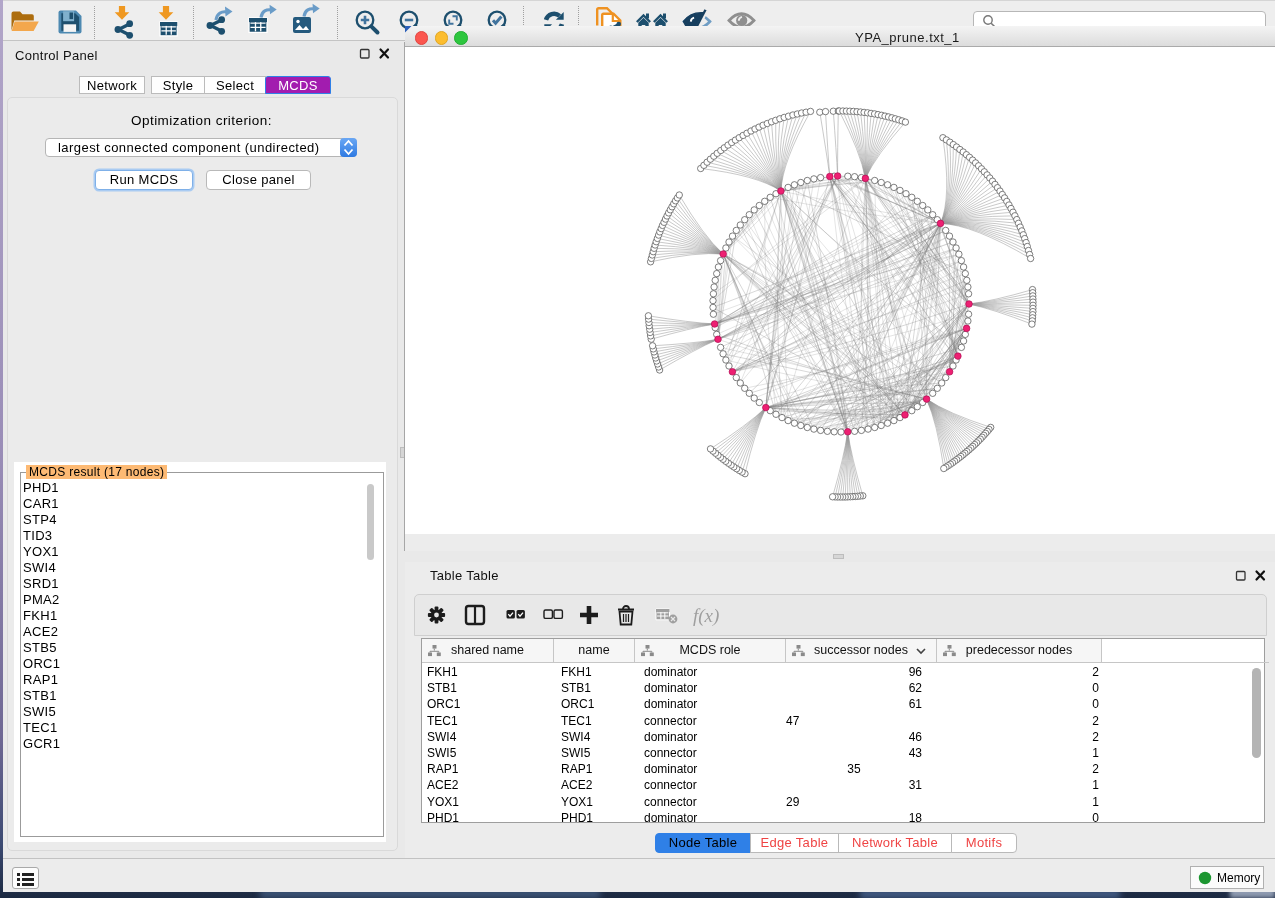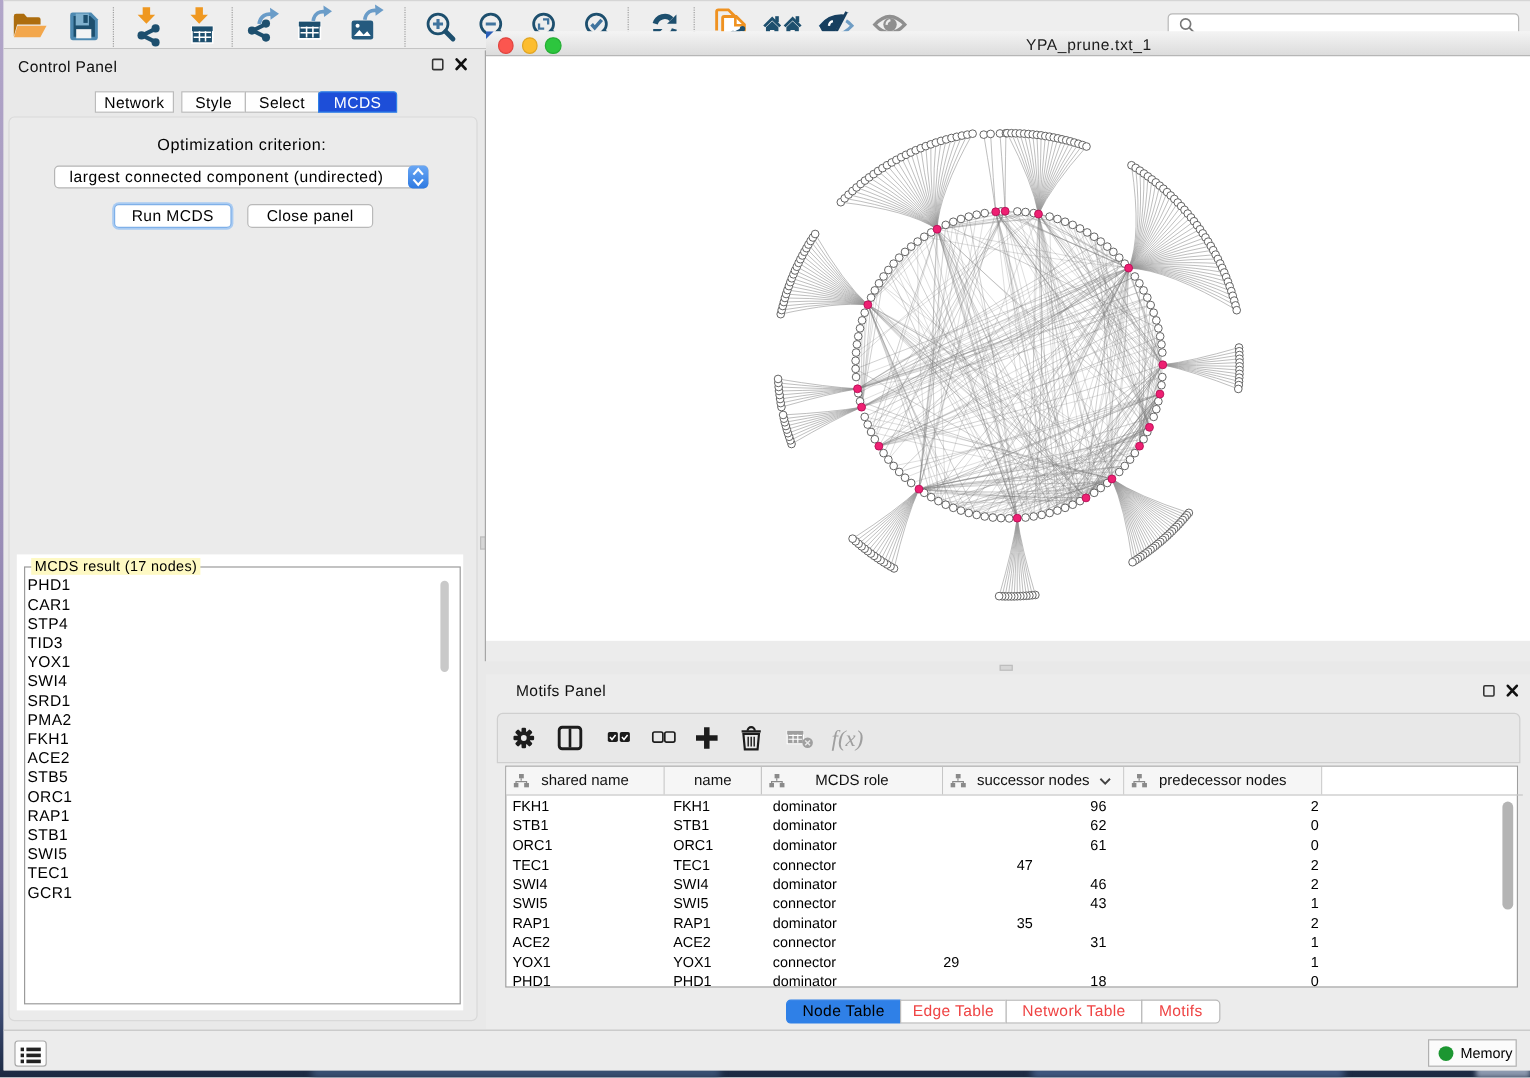--- a/index.html
+++ b/index.html
@@ -13,36 +13,36 @@
 #toolbar{position:absolute;left:3px;top:0;width:1272px;height:41px;background:#eeeeee;
  border-top:1px solid #d5d5d5;border-bottom:1px solid #c4c4c4;box-sizing:border-box;}
 .tsep{position:absolute;top:5px;height:33px;width:0;border-left:1px dotted #9f9f9f;}
 #searchbox{position:absolute;left:970px;top:10px;width:291px;height:20px;background:#fff;
  border:1px solid #b7b7b7;border-radius:4px;}
 
 #cp{position:absolute;left:3px;top:41px;width:397px;height:817px;background:#e9e9e9;}
 #cp .title{position:absolute;left:12px;top:7px;font-size:13px;color:#111;letter-spacing:0.3px;}
 .tab{position:absolute;top:35px;height:18px;box-sizing:border-box;background:#fefefe;
  border:1px solid #bbb;font-size:13px;text-align:center;color:#000;padding-top:1px;letter-spacing:0.35px;}
-.tab.sel{background:#1d4ed8;color:#fff;border-color:#2f80e7;border-radius:3px 3px 0 0;}
+.tab.sel{background:#a21caf;color:#fff;border-color:#2f80e7;border-radius:3px 3px 0 0;}
 #cpinner{position:absolute;left:4px;top:56px;width:389px;height:752px;background:#ebebeb;
  border:1px solid #d9d9d9;border-radius:5px;}
 #optlabel{position:absolute;left:0;top:72px;width:397px;text-align:center;font-size:13.5px;color:#000;letter-spacing:0.45px;}
 #combo{position:absolute;left:42px;top:97px;width:312px;height:19px;background:#fff;
  border:1px solid #b5b5b5;border-radius:4px;box-sizing:border-box;font-size:13px;color:#000;}
 #combo .txt{position:absolute;left:12px;top:1px;letter-spacing:0.45px;}
 #combo .spin{position:absolute;right:-1px;top:-1px;width:17px;height:19px;border-radius:4px;
  background:linear-gradient(180deg,#6aa7f4,#2e7ae2);}
 .btn{position:absolute;top:129px;height:20px;background:#fff;border:1px solid #b9b9b9;border-radius:4px;
  box-sizing:border-box;font-size:13px;text-align:center;color:#000;padding-top:1px;letter-spacing:0.35px;}
 #runbtn{left:92px;width:98px;border-color:#7fb0e8;box-shadow:0 0 0 1.5px #a9cbf2;}
 #closebtn{left:203px;width:105px;}
 #resultwrap{position:absolute;left:11px;top:421px;width:372px;height:380px;background:#fff;}
 #fieldset{position:absolute;left:6px;top:10px;width:362px;height:363px;border:1px solid #9b9b9b;}
-#fieldset .legend{position:absolute;left:5px;top:-8px;background:#fef9c3;padding:0 3px;font-size:12px;color:#000;letter-spacing:0.3px;}
+#fieldset .legend{position:absolute;left:5px;top:-8px;background:#fdba74;padding:0 3px;font-size:12px;color:#000;letter-spacing:0.3px;}
 #mcdslist{position:absolute;left:2px;top:7px;font-size:13px;line-height:16px;color:#000;letter-spacing:0.3px;}
 #listscroll{position:absolute;right:9px;top:11px;width:7px;height:76px;background:#c9c9c9;border-radius:3.5px;}
 
 #gutterv{position:absolute;left:400px;top:41px;width:5px;height:817px;background:#e9e9e9;}
 #vhandle{position:absolute;left:400px;top:447px;width:5px;height:11px;background:#d6d6d6;border:1px solid #bdbdbd;box-sizing:border-box;}
 #netwin{position:absolute;left:405px;top:26px;width:889px;height:509px;text-align:center;}
 #titlebar{position:absolute;left:0;top:0;width:870px;height:21px;
  background:linear-gradient(180deg,#f4f4f4,#dcdcdc);border-bottom:1px solid #aaa;box-sizing:border-box;}
 #titlebar .t{position:absolute;left:450px;top:4px;font-size:13px;color:#1a1a1a;letter-spacing:0.5px;}
 .tl{position:absolute;top:5px;width:11.5px;height:11.5px;border-radius:50%;}
@@ -1135,21 +1135,21 @@
 </g>
 </svg></div>
 </div>
 <div id="gutterv"></div>
 <div id="vhandle"></div>
 <div class="abs" style="left:404px;top:42px;width:1px;height:509px;background:#a6a6a6;"></div>
 <div id="gutterh"></div>
 <div id="hhandle"></div>
 
 <div id="tp">
- <div class="title">Motifs Panel</div>
+ <div class="title">Table Table</div>
  <svg class="abs" style="left:829px;top:7px" width="50" height="14">
       <rect x="2.5" y="2.5" width="8.5" height="8.5" rx="1" fill="none" stroke="#333" stroke-width="1.3"></rect>
       <path d="M22.5 2.5 L30 10.5 M30 2.5 L22.5 10.5" stroke="#111" stroke-width="2.2" stroke-linecap="round"></path>
     </svg>
  <div id="tptoolbar"></div>
  <svg class="abs" style="left:0;top:0" width="870" height="296">
       <g transform="translate(31.5,53)">
         <g fill="#1c1c1c">
           <rect x="-1.9" y="-8.6" width="3.8" height="4.4" rx="1" transform="rotate(0)"></rect>
           <rect x="-1.9" y="-8.6" width="3.8" height="4.4" rx="1" transform="rotate(45)"></rect>
@@ -1247,21 +1247,21 @@
         <span class="cell" style="left:5px">ORC1</span>
         <span class="cell" style="left:139px">ORC1</span>
         <span class="cell" style="left:222px">dominator</span>
         <span class="cell" style="left:364px;width:136px;text-align:right;display:inline-block">61</span>
         <span class="cell" style="left:515px;width:162px;text-align:right;display:inline-block">0</span>
       </div>
       <div class="row" style="left:0;top:74.60000000000001px;width:847px">
         <span class="cell" style="left:5px">TEC1</span>
         <span class="cell" style="left:139px">TEC1</span>
         <span class="cell" style="left:222px">connector</span>
-        <span class="cell" style="left:364px;width:136px;text-align:center;display:inline-block">47</span>
+        <span class="cell" style="left:364px;width:136px;text-align:left;display:inline-block">47</span>
         <span class="cell" style="left:515px;width:162px;text-align:right;display:inline-block">2</span>
       </div>
       <div class="row" style="left:0;top:90.80000000000001px;width:847px">
         <span class="cell" style="left:5px">SWI4</span>
         <span class="cell" style="left:139px">SWI4</span>
         <span class="cell" style="left:222px">dominator</span>
         <span class="cell" style="left:364px;width:136px;text-align:right;display:inline-block">46</span>
         <span class="cell" style="left:515px;width:162px;text-align:right;display:inline-block">2</span>
       </div>
       <div class="row" style="left:0;top:107.00000000000001px;width:847px">

